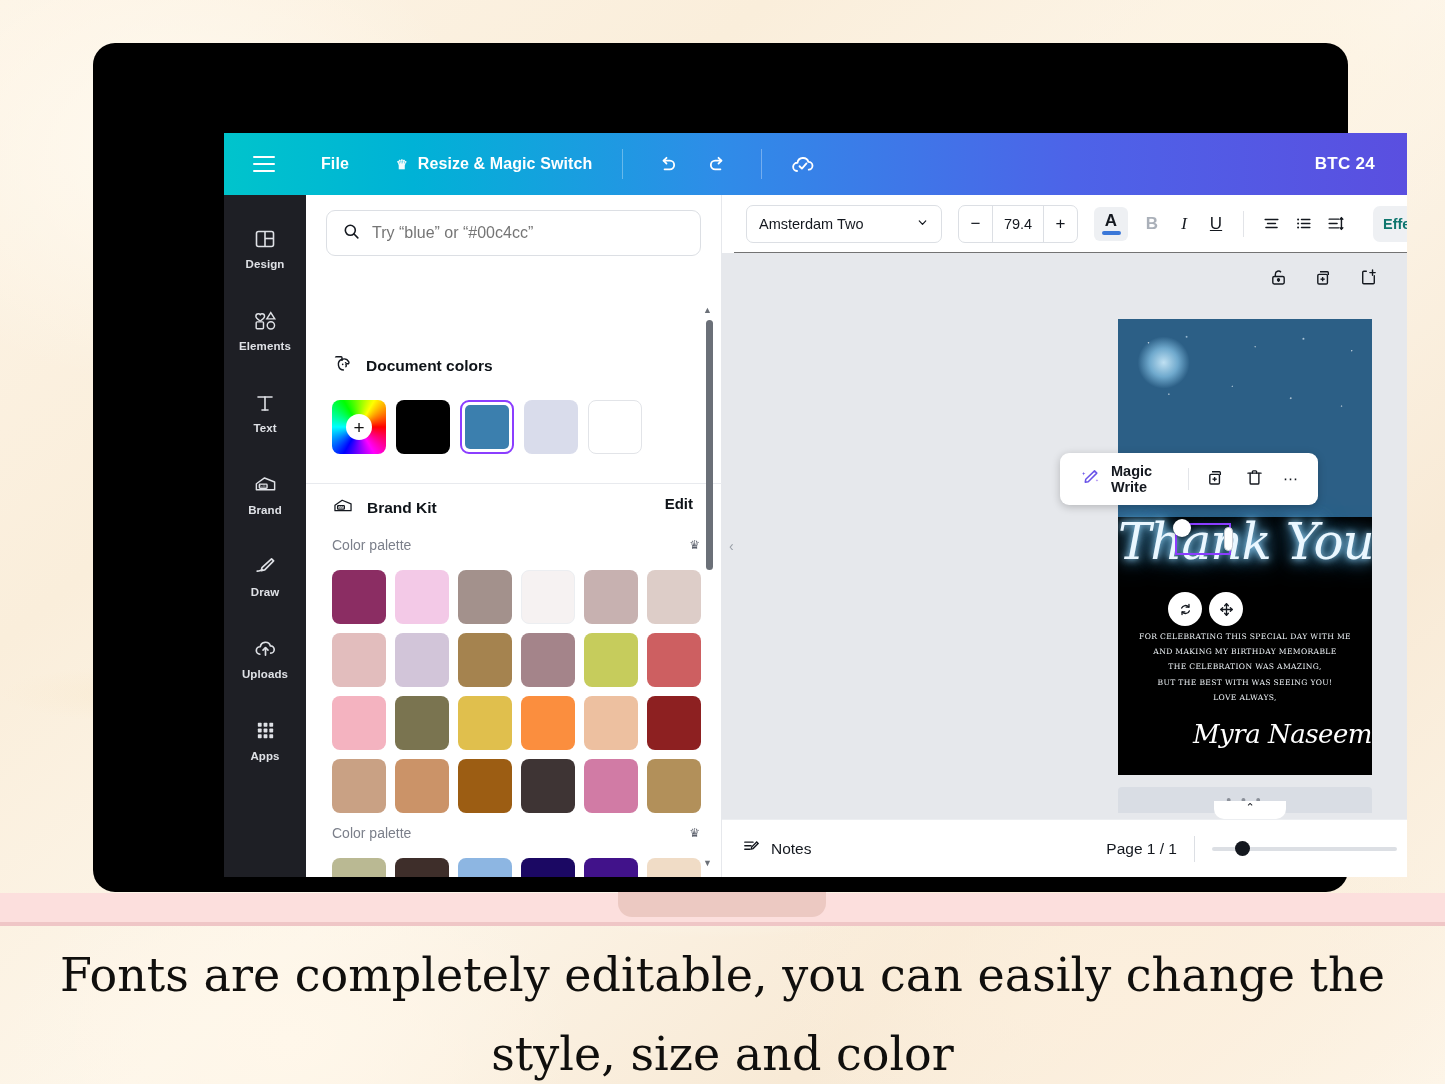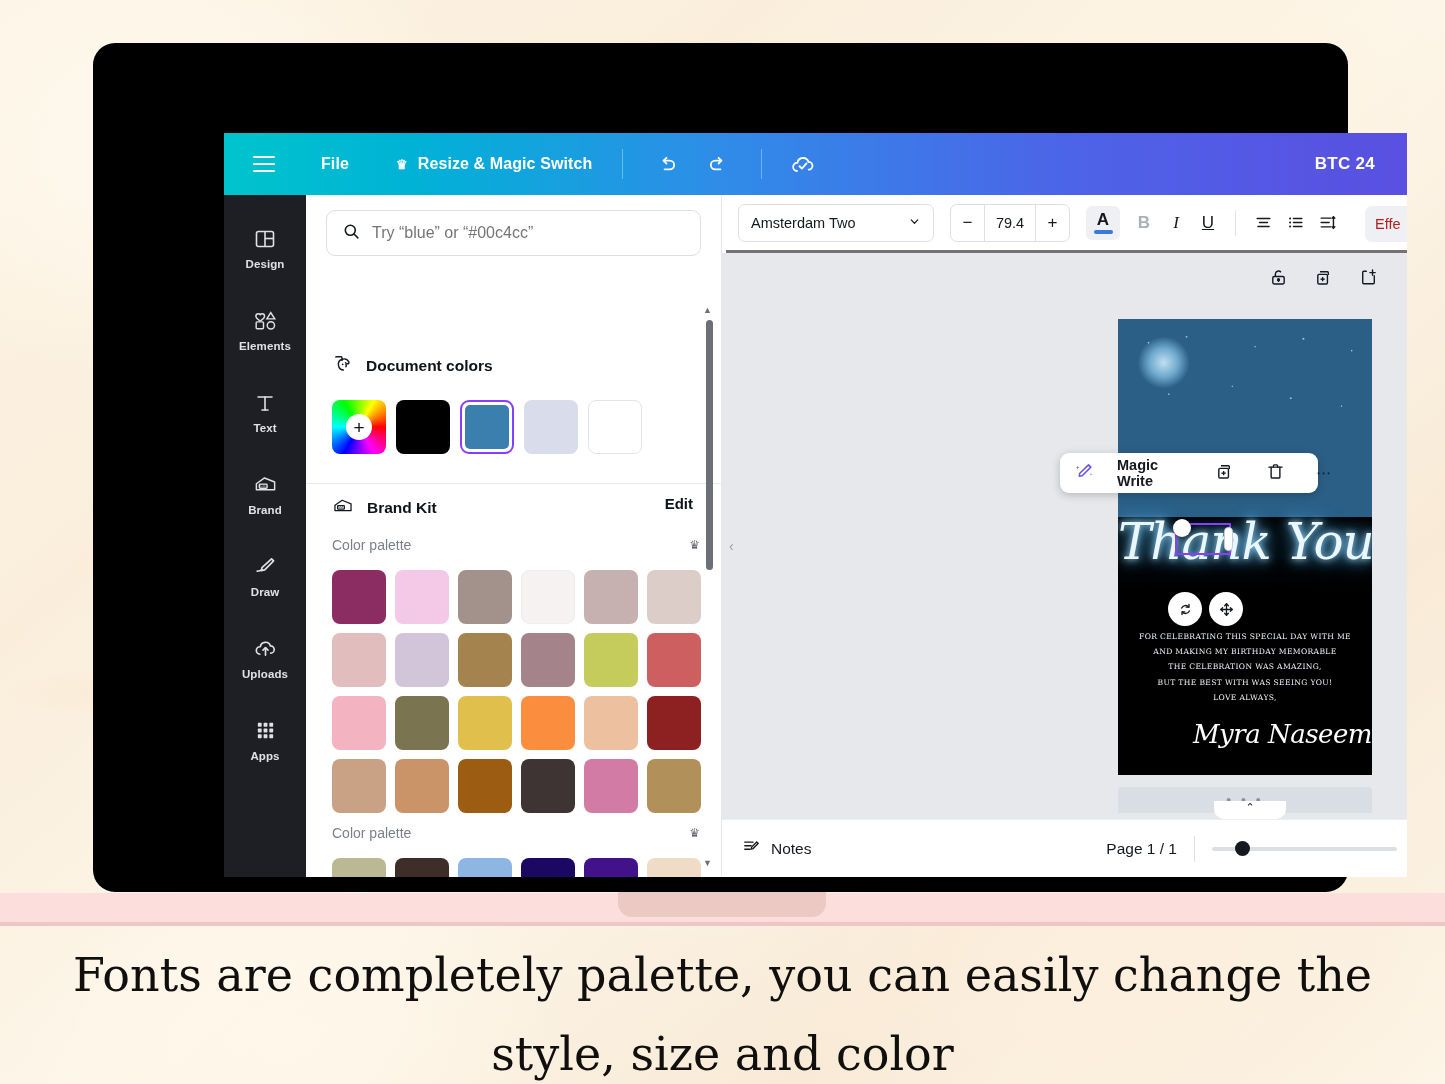--- a/index.html
+++ b/index.html
@@ -143,23 +143,23 @@
   }
   #panel-scroll-thumb {
     position:absolute; right: 8px; top: 125px; width: 7px; height: 250px;
     background: #6b7078; border-radius: 4px;
   }
   .scroll-arrow { position: absolute; right: 9px; font-size: 9px; color:#6b7078; }
 
   
   #editor { position: absolute; left: 498px; top: 62px; width: 685px; height: 682px; background: #fff; }
   #toolbar {
-    position: absolute; left: 4px; top: 0; width: 685px; height: 58px;
+    position: absolute; left: 12px; top: 0; width: 685px; height: 58px;
     background: #fff; display: flex; align-items: center; padding-left: 12px; gap: 0;
-    border-bottom: 3px solid #737373;
+    border-bottom: 1px solid #737373;
   }
   #font-select {
     width: 196px; height: 38px; border: 1.2px solid #dcdfe4; border-radius: 7px;
     display: flex; align-items: center; justify-content: space-between; padding: 0 12px;
     font-size: 14.5px; color: #14181f; cursor: pointer;
   }
   #size-group {
     margin-left: 16px; height: 38px; border: 1.2px solid #dcdfe4; border-radius: 7px;
     display: flex; align-items: center; overflow: hidden;
   }
@@ -171,21 +171,21 @@
   }
   #text-color-btn .a { font-size: 17px; font-weight: 700; color: #14181f; line-height: 1; }
   #text-color-btn .bar { width: 19px; height: 3.4px; background: #3b78d8; border-radius: 2px; }
   .fmt-btn { width: 32px; height: 32px; display:flex; align-items:center; justify-content:center; font-size:17px; cursor:pointer; color:#14181f; }
   .fmt-btn.dim { color: #aab0b9; }
   .tb-sep { width:1px; height:26px; background:#e2e4e8; margin: 0 11px; }
   #effects-btn {
     position: absolute; right: 0; top: 11px; width: 46px; height: 36px;
     background: #eef0f3; border-radius: 7px 0 0 7px;
     display:flex; align-items:center; padding-left:10px;
-    font-size: 14.5px; font-weight:400; color:#b91c1c; overflow:hidden; cursor:pointer;
+    font-size: 14.5px; font-weight:700; color:#0f766e; overflow:hidden; cursor:pointer;
   }
 
   #canvas-area {
     position: absolute; left: 0; top: 58px; width: 685px; height: 566px;
     background: #e6e8ec; overflow: hidden;
   }
   #page-tools { position:absolute; right: 28px; top: 14px; display:flex; gap: 24px; }
   #design-card {
     position: absolute; left: 396px; top: 66px; width: 254px; height: 456px;
     background: #000; overflow: hidden;
@@ -242,23 +242,23 @@
   }
   
   #sel-box {
     position: absolute; left: 1175px; top: 523px; width: 56px; height: 32px;
     border: 2.2px solid #8b3dff; pointer-events:none;
   }
   .sel-handle { position:absolute; background:#fff; border:1.4px solid #c9ccd2; border-radius:10px; }
   #rot-handle { position:absolute; left:1173px; top:519px; width:18px; height:18px; background:#fff; border-radius:50%; box-shadow:0 1px 4px rgba(0,0,0,.3); }
 
   #magic-bar {
-    position: absolute; left: 1060px; top: 453px; width: 258px; height: 40px;
+    position: absolute; left: 1060px; top: 453px; width: 258px; height: 52px;
     background:#fff; border-radius: 9px; box-shadow: 0 2px 9px rgba(0,0,0,.22);
-    display:flex; align-items:center; padding: 0 14px; gap: 22px;
+    display:flex; align-items:center; padding: 0 20px; gap: 10px;
   }
   #magic-bar .mw-label { font-size: 14.5px; color:#14181f; font-weight:600; }
   .mb-sep { width:1px; height:22px; background:#e3e5e9; margin: 0 6px; }
 
   .float-ctrl {
     position:absolute; width: 34px; height: 34px; border-radius: 50%;
     background:#fff; box-shadow: 0 2px 7px rgba(0,0,0,.3);
     display:flex; align-items:center; justify-content:center;
   }
 
@@ -689,16 +689,16 @@
       <line x1="12" y1="4" x2="12" y2="20"></line>
         <line x1="4" y1="12" x2="20" y2="12"></line>
       <polyline points="9.4,6.6 12,4 14.6,6.6"></polyline>
         <polyline points="9.4,17.4 12,20 14.6,17.4"></polyline>
       <polyline points="6.6,9.4 4,12 6.6,14.6"></polyline>
         <polyline points="17.4,9.4 20,12 17.4,14.6"></polyline>
     </svg>
   </div>
 
   <div id="caption">
-    <div>Fonts are completely palette, you can easily change the</div>
+    <div>Fonts are completely editable, you can easily change the</div>
     <div>style, size and color</div>
   </div>
 </div>
 
 </body></html>

